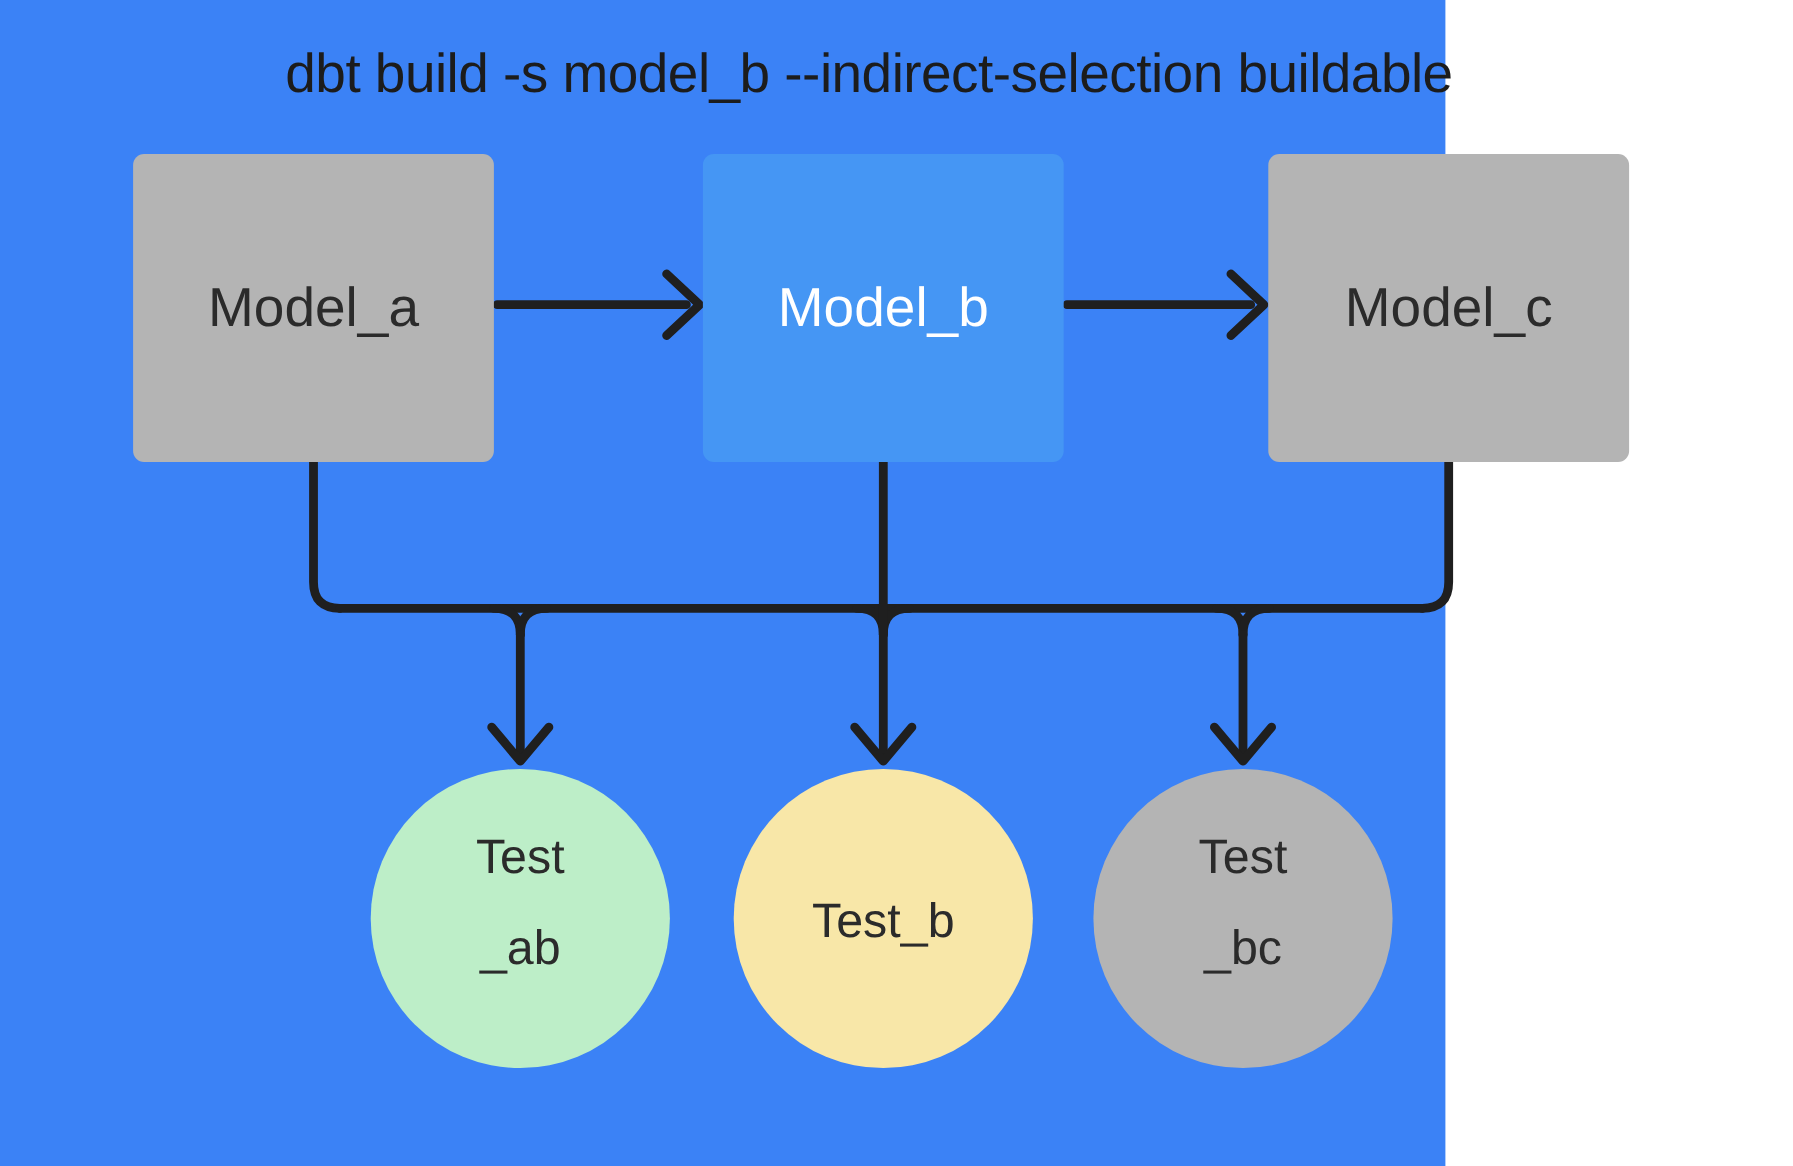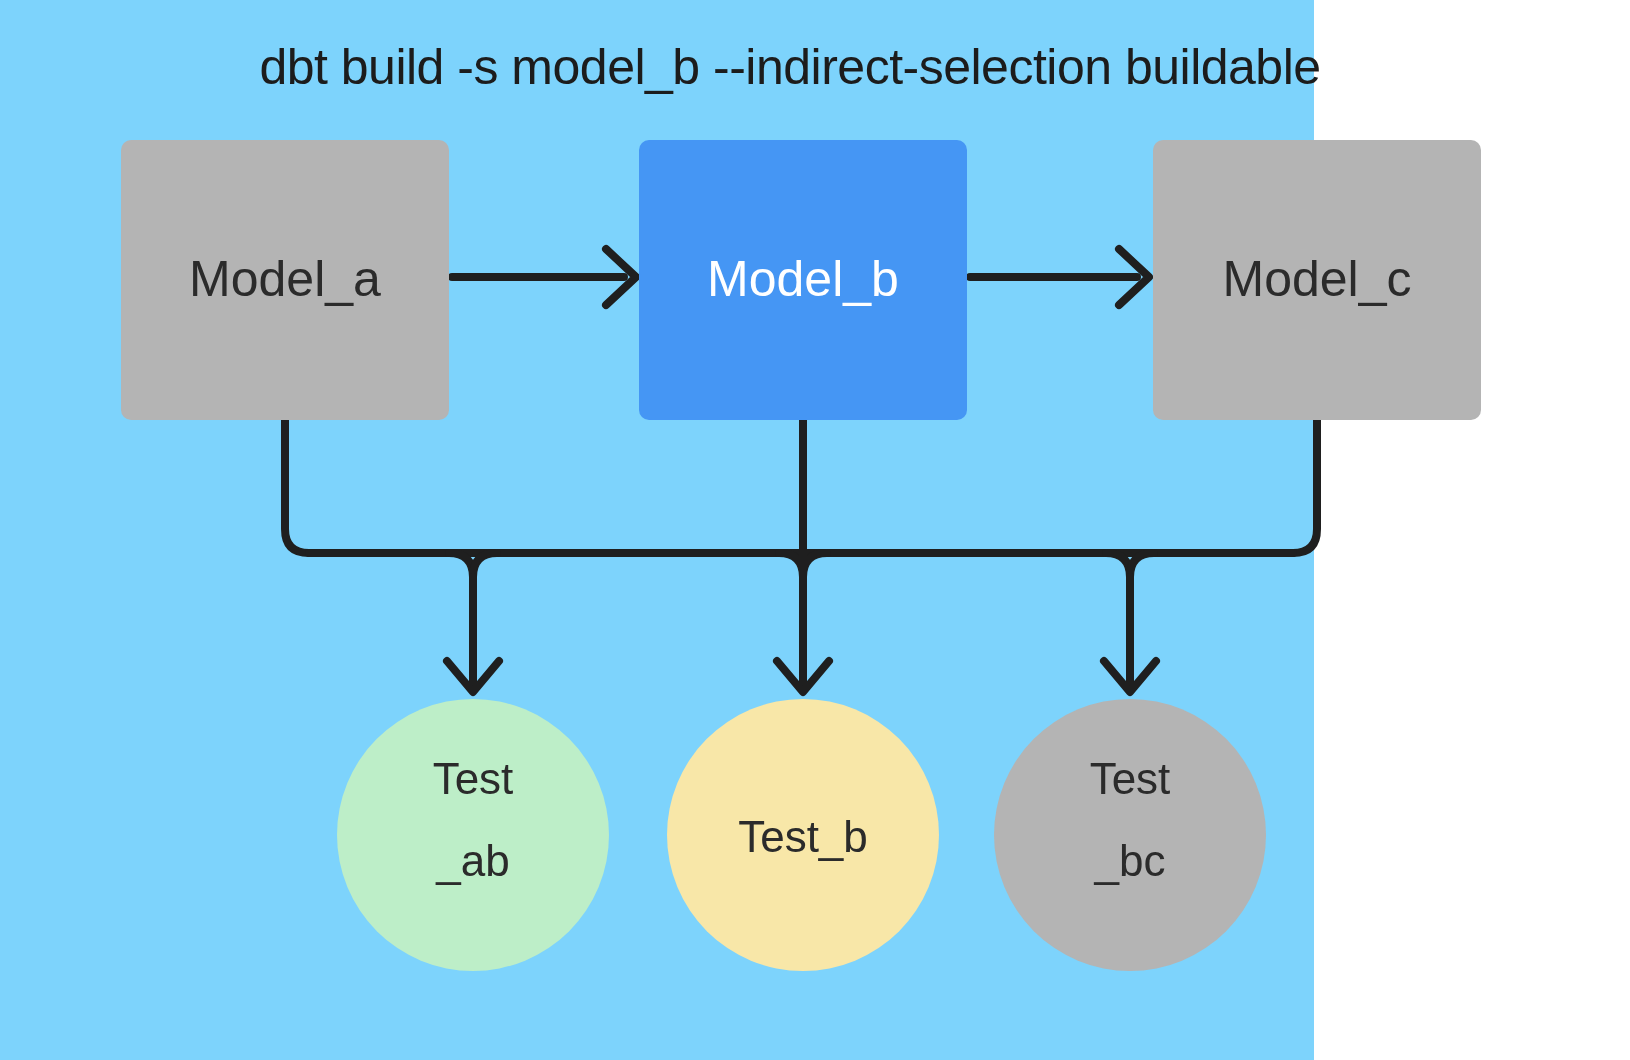--- a/index.html
+++ b/index.html
@@ -8,21 +8,21 @@
     background: #ffffff;
     width: 1630px;
     height: 1060px;
     overflow: hidden;
     font-family: "Liberation Sans", "DejaVu Sans", sans-serif;
   }
   .canvas {
     position: relative;
     width: 1314px;
     height: 1060px;
-    background: #7dd3fc;
+    background: #3b82f6;
   }
   svg text {
     font-family: "Liberation Sans", "DejaVu Sans", sans-serif;
   }
   .title-text {
     font-size: 50px;
     font-weight: 500;
     letter-spacing: -0.5px;
   }
   .node-label {

